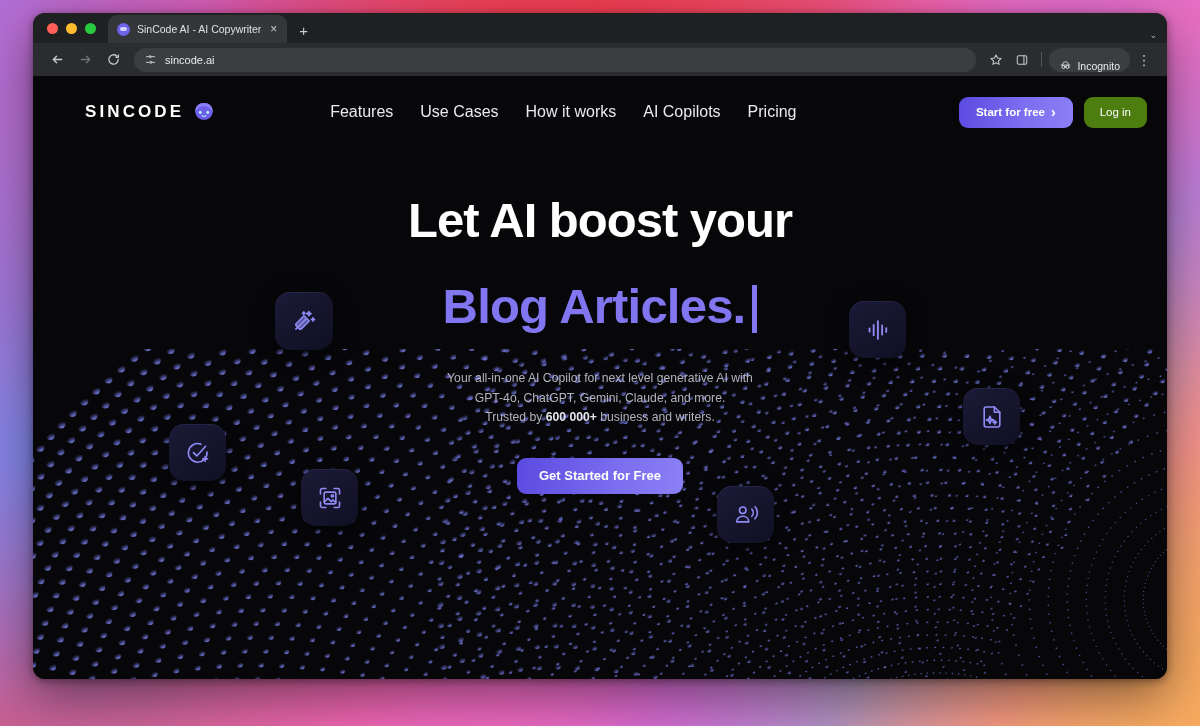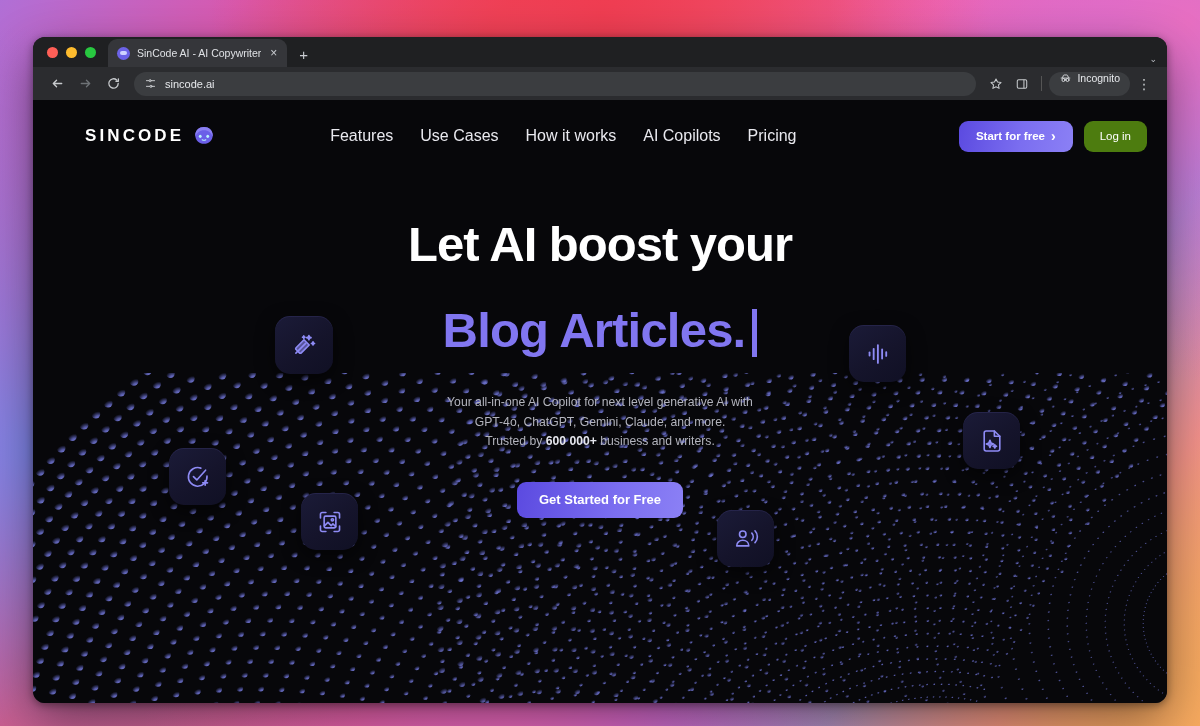--- a/index.html
+++ b/index.html
@@ -22,21 +22,21 @@
   
   .bg-tint { position:absolute; inset:0; pointer-events:none; }
   .bg-tint.t1 { background: radial-gradient(circle at 50% 2%, rgba(240,60,80,.95) 0%, rgba(240,60,80,0) 42%); }
   .bg-tint.t2 { background: radial-gradient(circle at 3% 62%, rgba(125,135,235,.98) 0%, rgba(125,135,235,0) 34%); }
   .bg-tint.t3 { background: radial-gradient(circle at 99% 96%, rgba(247,170,95,.98) 0%, rgba(247,170,95,0) 38%); }
   .bg-tint.t4 { background: radial-gradient(circle at 42% 100%, rgba(238,105,190,.9) 0%, rgba(238,105,190,0) 36%); }
   .bg-tint.t5 { background: radial-gradient(circle at 99% 3%, rgba(238,110,190,.9) 0%, rgba(238,110,190,0) 26%); }
 
   
   .browser {
-    position:absolute; left:33px; top:37px; width:1134px; height:666px;
+    position:absolute; left:33px; top:13px; width:1134px; height:666px;
     background:#1f2022; border-radius:12px; overflow:hidden;
     box-shadow: 0 18px 50px rgba(0,0,0,.45), 0 2px 8px rgba(0,0,0,.4);
     display:flex; flex-direction:column;
   }
   .tabstrip { height:30px; background:#1f2022; display:flex; align-items:flex-end; padding-left:10px; position:relative; }
   .traffic { display:flex; gap:8px; align-items:center; height:30px; padding:0 8px 0 4px; }
   .dot { width:11px; height:11px; border-radius:50%; }
   .dot.red{background:#ff5f57;} .dot.yellow{background:#febc2e;} .dot.green{background:#28c840;}
   .tab {
     height:28px; min-width:152px; background:#35363a; border-radius:9px 9px 0 0;
@@ -55,21 +55,21 @@
   .navbtn { width:26px; height:26px; border-radius:50%; display:flex; align-items:center; justify-content:center; color:#c7cacd; }
   .navbtn.dim { color:#6e7276; }
   .omnibox {
     flex:1; height:24px; background:#3b3d40; border-radius:13px; display:flex; align-items:center;
     padding:0 10px; gap:8px; margin:0 6px;
   }
   .omni-url { color:#e6e8eb; font-size:11px; }
   .tool-icon { width:24px; height:24px; display:flex; align-items:center; justify-content:center; color:#c7cacd; }
   .divider-v { width:1px; height:15px; background:#555; margin:0 5px; }
   .incognito-pill {
-    height:24px; background:#3b3d40; border-radius:13px; display:flex; align-items:flex-start; gap:5px;
+    height:24px; background:#3b3d40; border-radius:13px; display:flex; align-items:flex-end; gap:5px;
     padding:0 10px; color:#e6e8eb; font-size:10.5px;
   }
 
   
   .page { flex:1; background:#07070a; position:relative; overflow:hidden; }
 
   .dots-wave { position:absolute; left:0; right:0; bottom:0; height:330px; pointer-events:none; }
 
   header.site-nav {
     position:relative; z-index:5; height:64px; display:flex; align-items:center;

